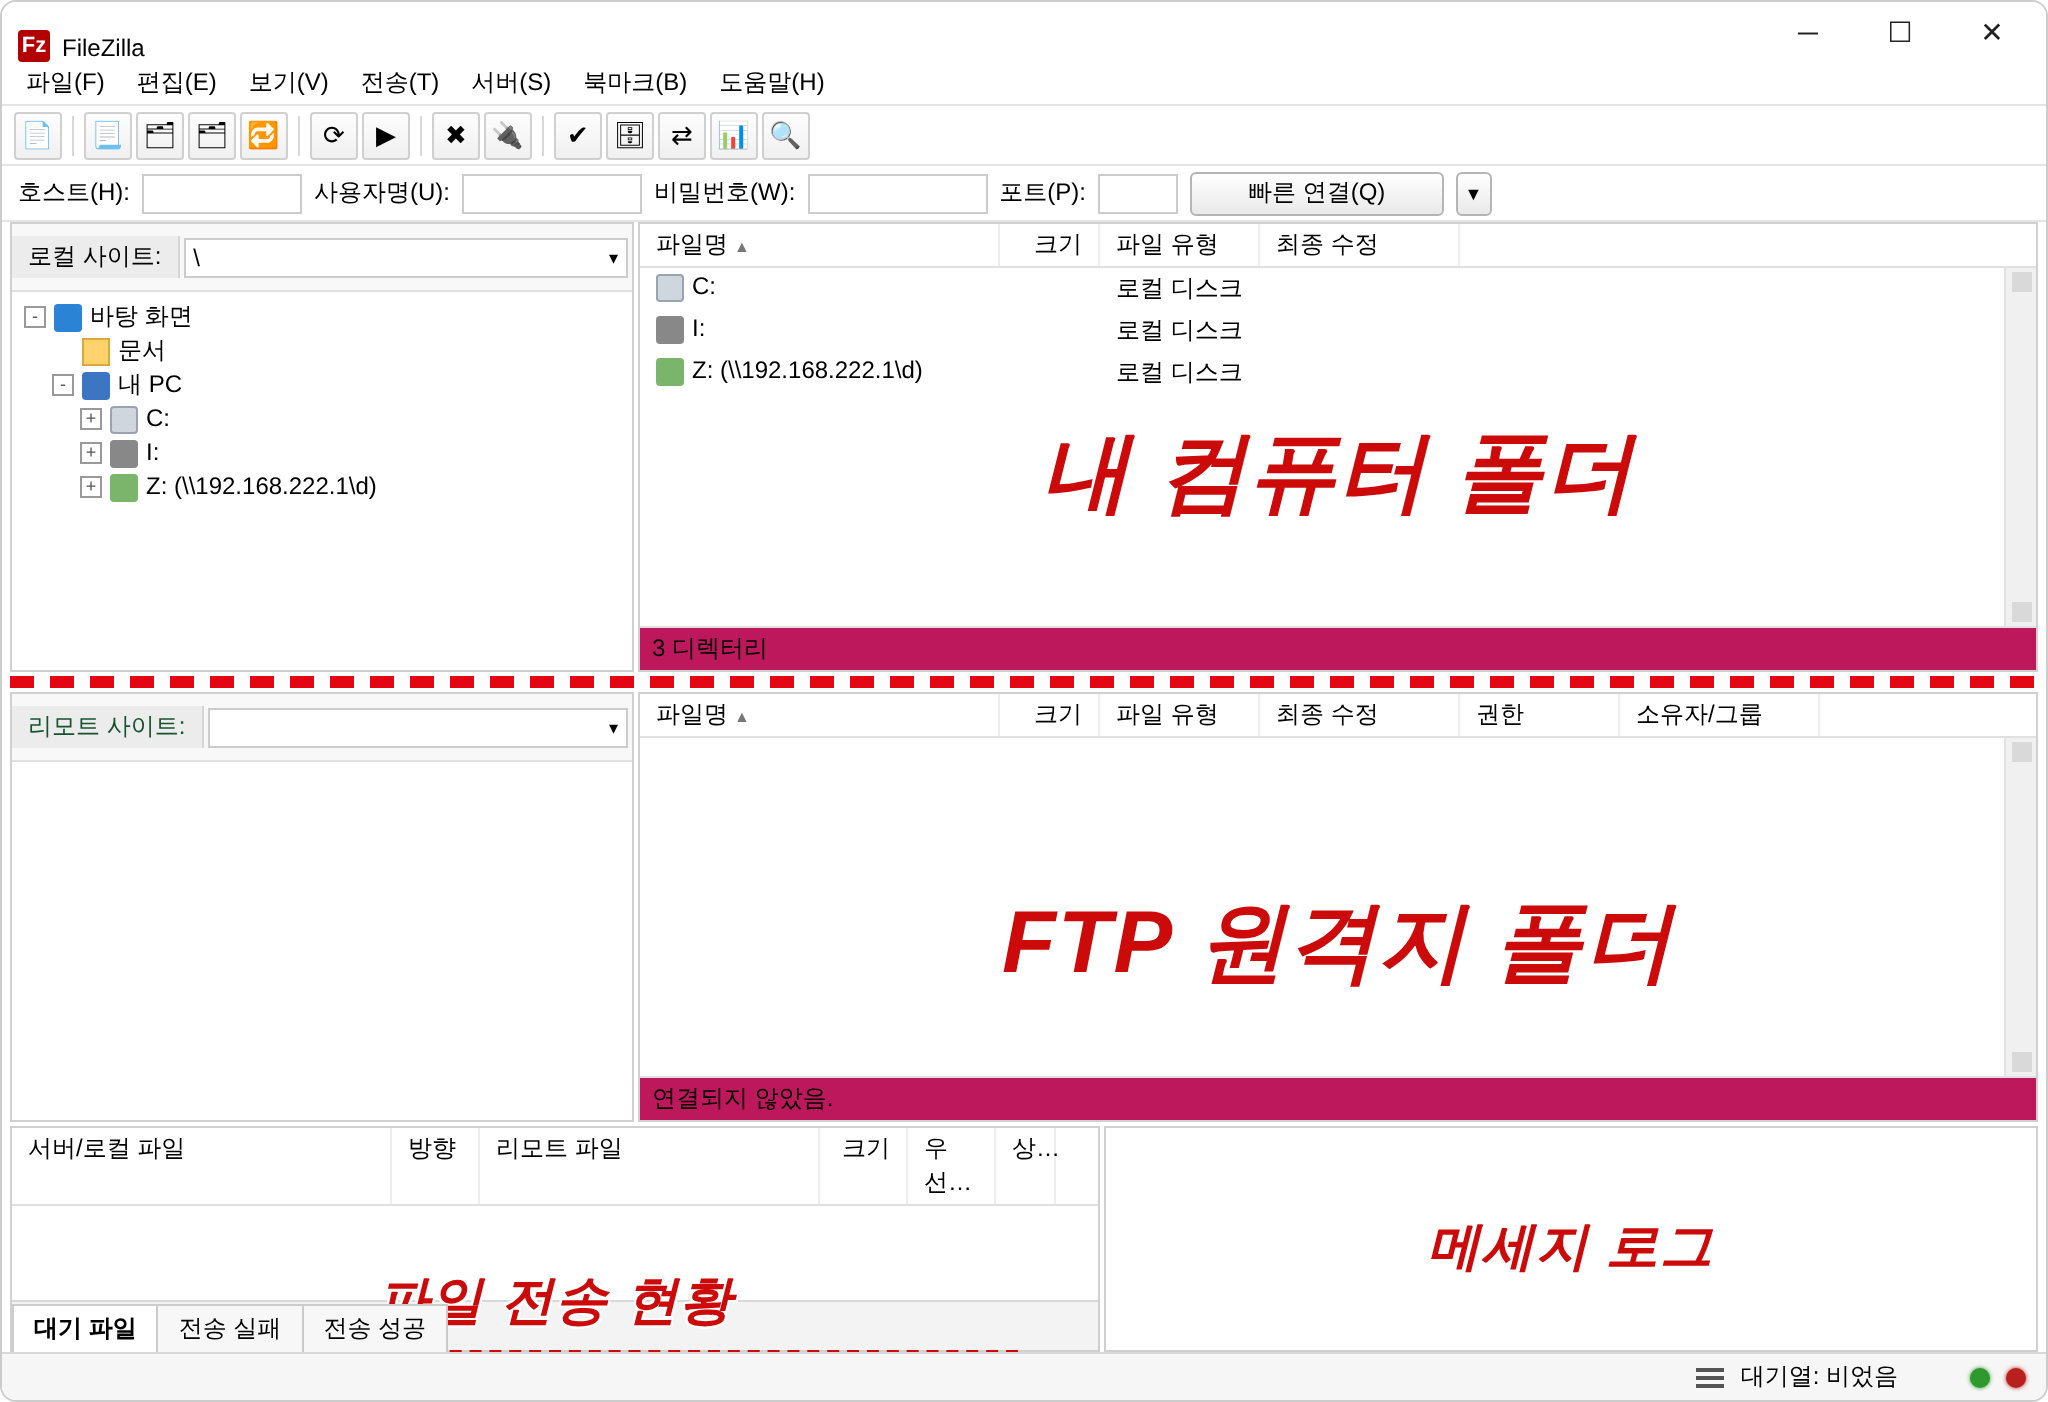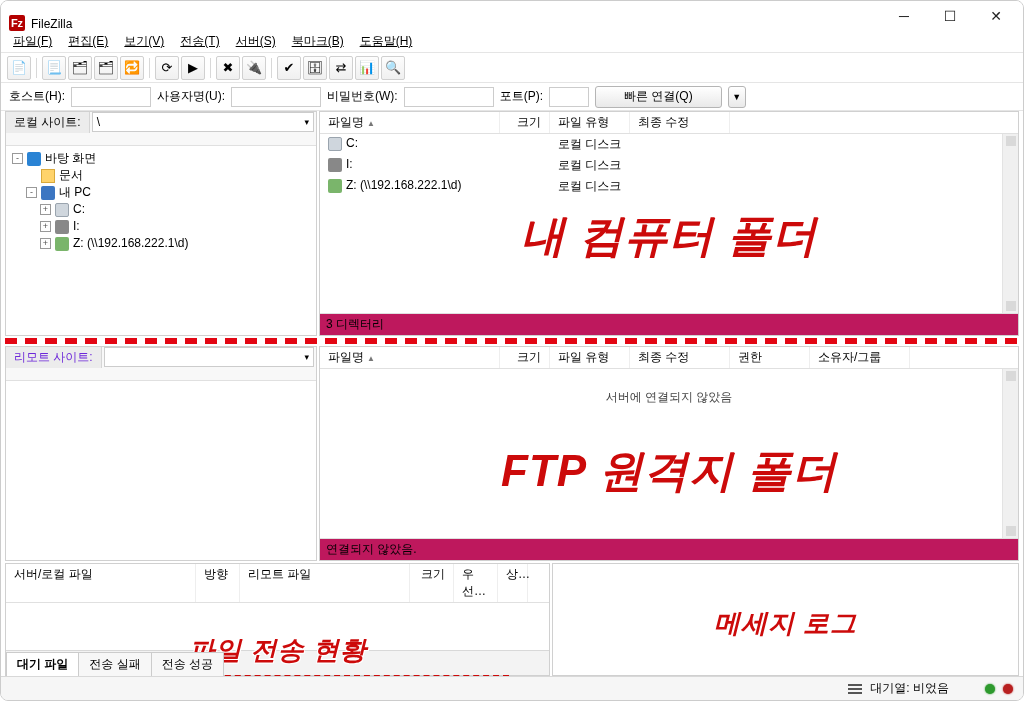--- a/index.html
+++ b/index.html
@@ -45,21 +45,21 @@
 
   
   .menu-bar {
     height: 22px;
     display: flex;
     align-items: center;
     padding: 0 4px;
     border-bottom: 1px solid #e5e5e5;
     font-size: 12px;
   }
-  .menu-item { padding: 2px 8px; text-decoration: underline; }
+  .menu-item { padding: 2px 8px; }
 
   
   .toolbar {
     height: 30px;
     display: flex;
     align-items: center;
     padding: 2px 6px;
     gap: 2px;
     border-bottom: 1px solid #e5e5e5;
   }
@@ -139,41 +139,41 @@
     overflow: hidden;
     position: relative;
   }
   .left-panel { width: 312px; }
   .right-panel { flex: 1; margin-left: 2px; }
 
   
   .site-bar {
     height: 34px;
     display: flex;
-    align-items: flex-start;
+    align-items: center;
     border-bottom: 1px solid #e0e0e0;
     background: #f8f8f8;
     font-size: 12px;
   }
   .site-bar .lbl {
     background: #ececec;
     padding: 2px 8px;
     border-right: 1px solid #d5d5d5;
   }
   .site-bar .combo {
     flex: 1;
     height: 20px;
     border: 1px solid #ccc;
     margin: 0 2px;
     padding: 0 4px;
     font-size: 12px;
     background: #fff;
     display:flex;align-items:center;justify-content:space-between;
   }
-  .site-bar.remote .lbl { color:#6d28d9; }
+  .site-bar.remote .lbl { color:#14532d; }
 
   
   .tree {
     padding: 4px 6px;
     font-size: 12px;
     line-height: 17px;
     flex: 1;
     overflow: auto;
   }
   .tree-row { display: flex; align-items: center; gap: 4px; white-space: nowrap; }
@@ -480,21 +480,20 @@
     <div class="panel right-panel">
       <div class="list-head">
         <div class="col fc-name"><span>파일명</span><span class="sort">▲</span></div>
         <div class="col fc-size">크기</div>
         <div class="col fc-type">파일 유형</div>
         <div class="col fc-mod">최종 수정</div>
         <div class="col fc-perm">권한</div>
         <div class="col fc-own">소유자/그룹</div>
       </div>
       <div class="list-body">
-        <div class="center-msg">서버에 연결되지 않았음</div>
         <div class="thin-scroll"></div>
       </div>
       <div class="overlay-red ov-big" style="left:50%;top:95px;transform:translateX(-50%);">FTP 원격지 폴더</div>
       <div class="status-line">연결되지 않았음.</div>
     </div>
   </div>
 
   <div class="bottom-area">
     <div class="queue-panel">
       <div class="queue-head">

